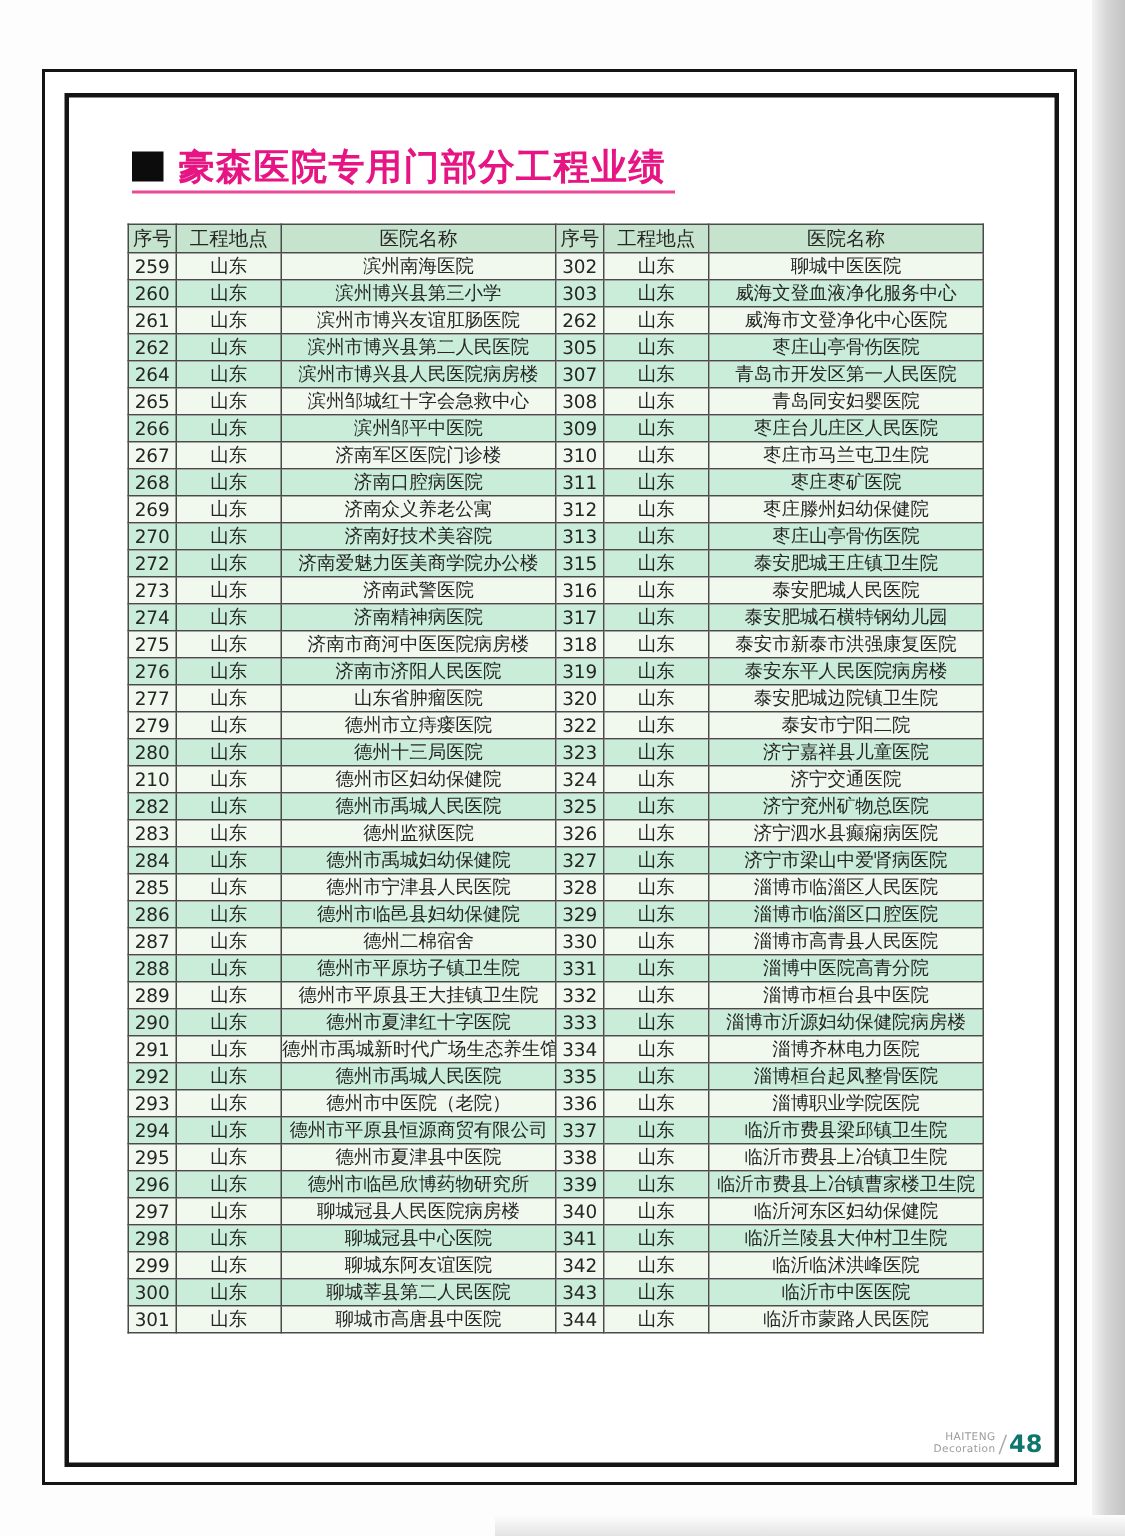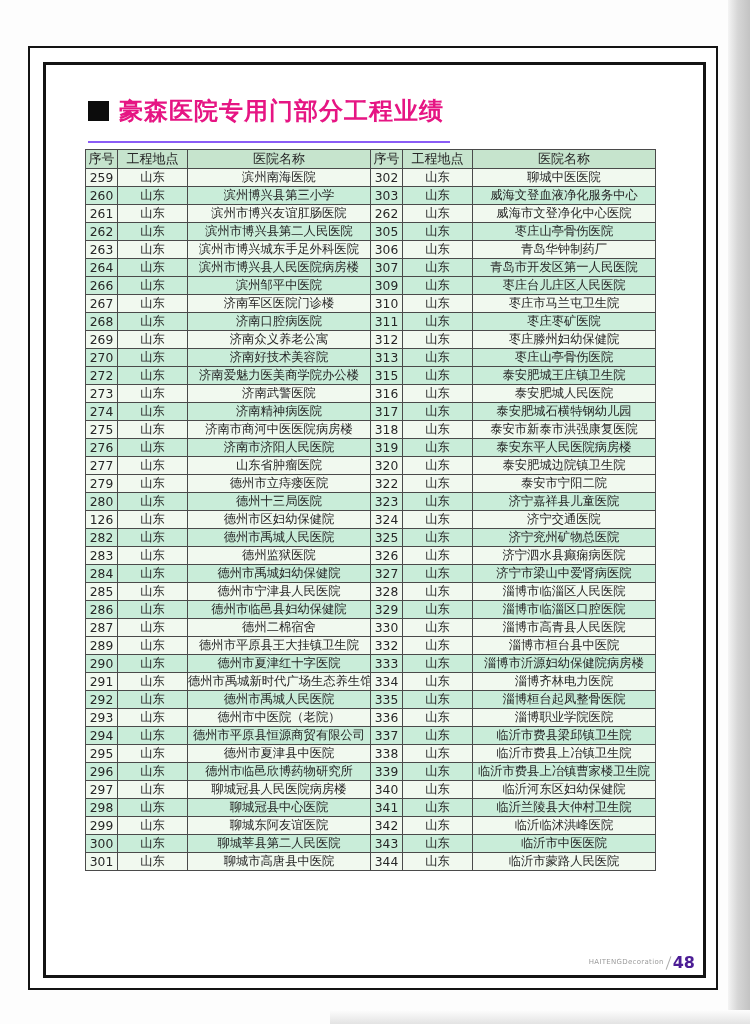--- a/index.html
+++ b/index.html
@@ -11,44 +11,44 @@
     background:linear-gradient(to right,#f4f4f4,#d6d6d6 45%,#c3c3c3); }
   .edge-shadow-bottom { position:absolute; right:0; bottom:0; height:14px; left:330px;
     background:linear-gradient(to bottom,#fdfdfd,#e3e3e3); }
 
   .outer-frame { position:absolute; left:28px; top:46px; width:690px; height:944px;
     border:2px solid var(--frame_black,#141414); background:#ffffff; }
   .inner-frame { position:absolute; left:43px; top:62px; width:663px; height:916px;
     border:3px solid var(--frame_black,#141414); background:#ffffff; }
 
   .title-row { position:absolute; left:42px; top:34px; display:flex; align-items:flex-end;
-    border-bottom:2px solid #8b5cf6; padding-bottom:18px; padding-right:6px; }
+    border-bottom:2px solid #ec4899; padding-bottom:4px; padding-right:6px; }
   .title-bullet { width:21px; height:20px; background:#0c0c0c; margin-right:10px; margin-bottom:2px; }
   .title { font-size:24px; font-weight:bold; color:var(--title_pink,#e61583);
     letter-spacing:1px; line-height:1; white-space:nowrap; }
 
   table.roster { position:absolute; left:39px; top:84px; width:570px;
     border-collapse:collapse; table-layout:fixed; }
   table.roster th, table.roster td {
     border:1px solid var(--grid_line,#4a4a4a);
     text-align:center; vertical-align:middle;
     color:var(--text_dark,#262626); padding:0; overflow:hidden; white-space:nowrap; }
   table.roster th { height:14px; font-size:13px; font-weight:500;
     background:var(--header_green,#c6e4cd); }
   table.roster td { height:17.35px; font-size:12.3px; }
   tr.pale td { background:var(--row_pale,#f1f9ef); }
   tr.mint td { background:var(--row_mint,#c9edd9); }
   td.split, th.split { border-left:1.6px solid var(--grid_line,#4a4a4a); }
   table.roster { border:1.6px solid var(--grid_line,#4a4a4a); }
 
   .footer { position:absolute; right:8px; bottom:4px; display:flex; align-items:center; gap:3px; }
-  .brand { display:flex; align-items:flex-end; line-height:1.1;
+  .brand { display:flex; flex-direction:column; align-items:flex-end; line-height:1.1;
     font-size:7px; color:#9b9b9b; letter-spacing:0.3px; }
   .brand-slash { width:1px; height:14px; background:#aaaaaa; transform:rotate(20deg); margin:0 1px; }
-  .pagenum { font-size:16px; font-weight:bold; color:#4c1d95; line-height:1; }
+  .pagenum { font-size:16px; font-weight:bold; color:#0f766e; line-height:1; }
 </style>
 </head>
 <body>
 
 <div class="canvas">
   <div class="edge-shadow"></div>
   <div class="edge-shadow-bottom"></div>
 
   <div class="outer-frame"></div>
 
@@ -104,36 +104,36 @@
             <td class="name">威海市文登净化中心医院</td>
           </tr>
           <tr class="mint">
             <td class="num">262</td>
             <td class="loc">山东</td>
             <td class="name">滨州市博兴县第二人民医院</td>
             <td class="num split">305</td>
             <td class="loc">山东</td>
             <td class="name">枣庄山亭骨伤医院</td>
           </tr>
-          <tr class="pale">
-            <td class="num">263</td>
-            <td class="loc">山东</td>
-            <td class="name">滨州市博兴城东手足外科医院</td>
-            <td class="num split">306</td>
-            <td class="loc">山东</td>
-            <td class="name">青岛华钟制药厂</td>
-          </tr>
           <tr class="mint">
             <td class="num">264</td>
             <td class="loc">山东</td>
             <td class="name">滨州市博兴县人民医院病房楼</td>
             <td class="num split">307</td>
             <td class="loc">山东</td>
             <td class="name">青岛市开发区第一人民医院</td>
           </tr>
+          <tr class="pale">
+            <td class="num">265</td>
+            <td class="loc">山东</td>
+            <td class="name">滨州邹城红十字会急救中心</td>
+            <td class="num split">308</td>
+            <td class="loc">山东</td>
+            <td class="name">青岛同安妇婴医院</td>
+          </tr>
           <tr class="mint">
             <td class="num">266</td>
             <td class="loc">山东</td>
             <td class="name">滨州邹平中医院</td>
             <td class="num split">309</td>
             <td class="loc">山东</td>
             <td class="name">枣庄台儿庄区人民医院</td>
           </tr>
           <tr class="pale">
             <td class="num">267</td>
@@ -225,21 +225,21 @@
           </tr>
           <tr class="mint">
             <td class="num">280</td>
             <td class="loc">山东</td>
             <td class="name">德州十三局医院</td>
             <td class="num split">323</td>
             <td class="loc">山东</td>
             <td class="name">济宁嘉祥县儿童医院</td>
           </tr>
           <tr class="pale">
-            <td class="num">126</td>
+            <td class="num">210</td>
             <td class="loc">山东</td>
             <td class="name">德州市区妇幼保健院</td>
             <td class="num split">324</td>
             <td class="loc">山东</td>
             <td class="name">济宁交通医院</td>
           </tr>
           <tr class="mint">
             <td class="num">282</td>
             <td class="loc">山东</td>
             <td class="name">德州市禹城人民医院</td>
@@ -279,20 +279,28 @@
             <td class="loc">山东</td>
             <td class="name">淄博市临淄区口腔医院</td>
           </tr>
           <tr class="pale">
             <td class="num">287</td>
             <td class="loc">山东</td>
             <td class="name">德州二棉宿舍</td>
             <td class="num split">330</td>
             <td class="loc">山东</td>
             <td class="name">淄博市高青县人民医院</td>
+          </tr>
+          <tr class="mint">
+            <td class="num">288</td>
+            <td class="loc">山东</td>
+            <td class="name">德州市平原坊子镇卫生院</td>
+            <td class="num split">331</td>
+            <td class="loc">山东</td>
+            <td class="name">淄博中医院高青分院</td>
           </tr>
           <tr class="pale">
             <td class="num">289</td>
             <td class="loc">山东</td>
             <td class="name">德州市平原县王大挂镇卫生院</td>
             <td class="num split">332</td>
             <td class="loc">山东</td>
             <td class="name">淄博市桓台县中医院</td>
           </tr>
           <tr class="mint">

